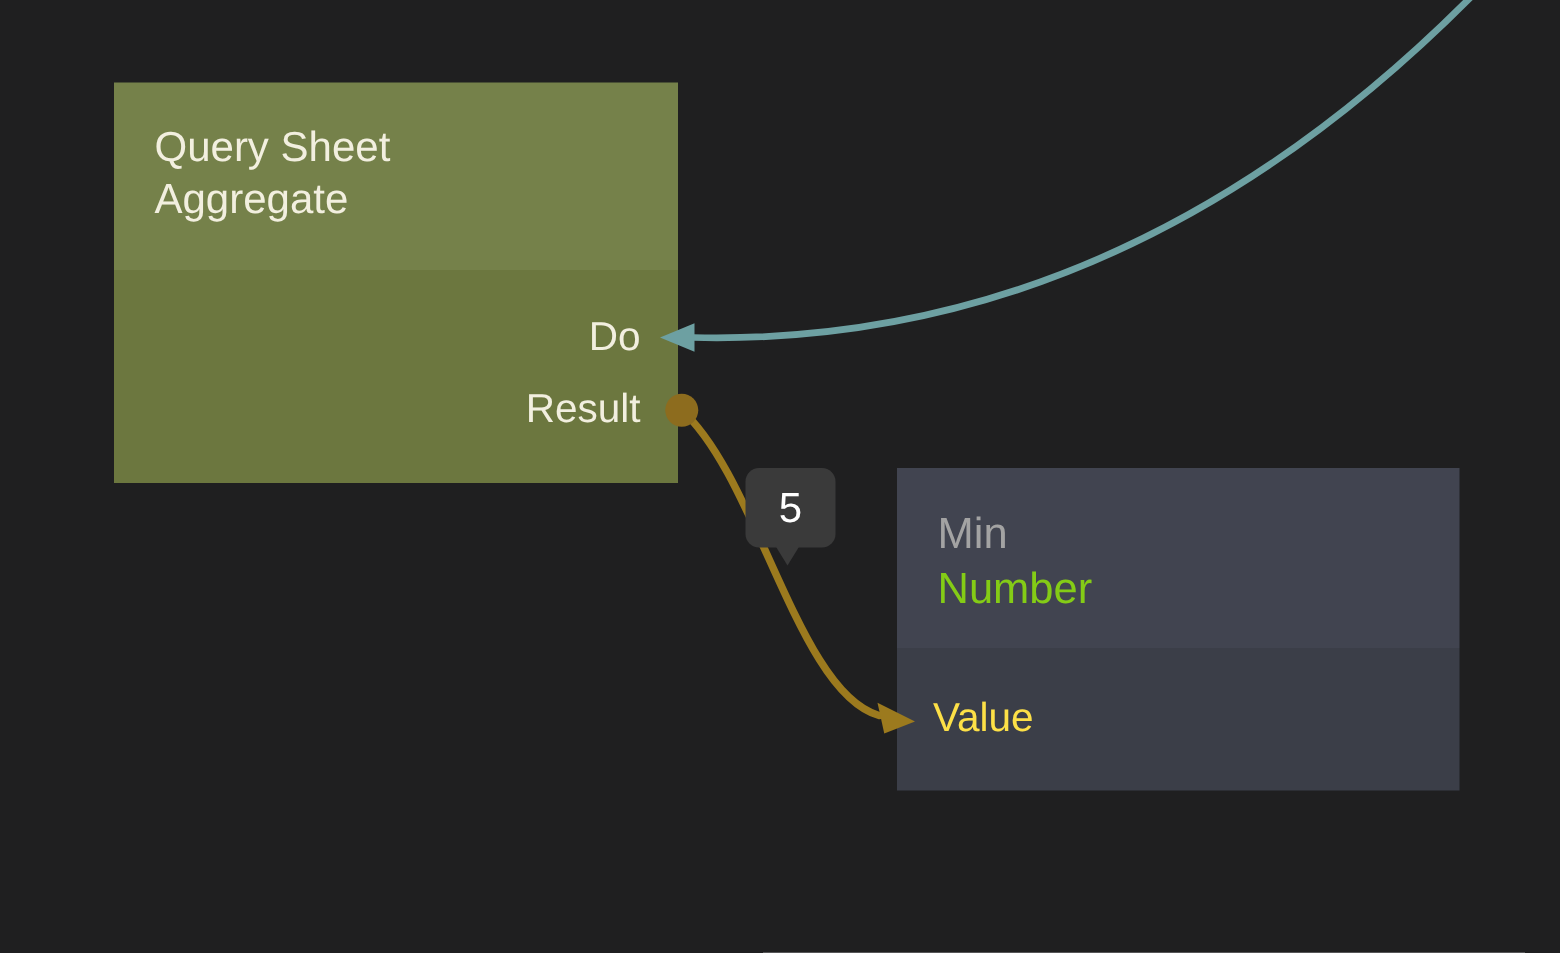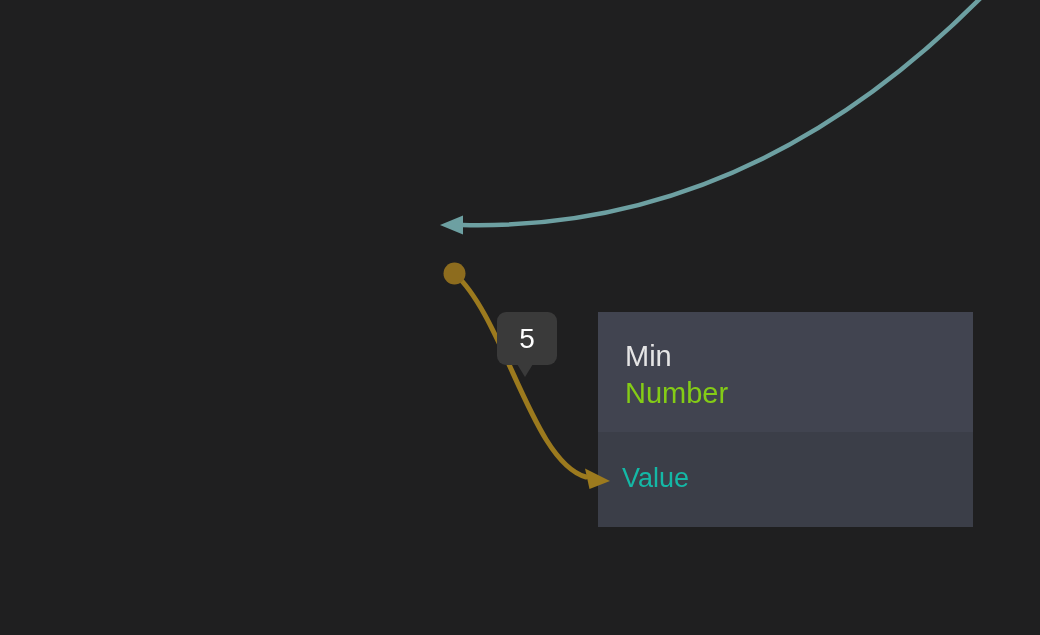--- a/index.html
+++ b/index.html
@@ -50,34 +50,34 @@
   .port-row.left  { justify-content: flex-start; padding-left: 24px; }
 
   
   .node-min { left: 598px; top: 312px; width: 375px; height: 215px; }
   .node-min .node-header {
     height: 120px;
     background: #414450;
     padding: 26px 27px 0 27px;
   }
   .node-min .node-title {
-    color: #e5e5e5;
+    color: #a3a3a3;
     font-size: 29px;
     line-height: 37px;
   }
   .node-min .node-subtitle {
     color: #84cc16;
     font-size: 29px;
     line-height: 37px;
   }
   .node-min .node-body {
     background: #3b3e48;
     padding-top: 22px;
   }
-  .node-min .port-row { color: #14b8a6; }
+  .node-min .port-row { color: #fde047; }
 
   
   .edge-layer {
     position: absolute;
     left: 0; top: 0;
     width: 1040px; height: 635px;
     pointer-events: none;
   }
 
   
@@ -100,20 +100,33 @@
     border-left: 8px solid transparent;
     border-right: 8px solid transparent;
     border-top: 13px solid #3a3a3a;
   }
 </style>
 </head>
 <body>
 
 <div class="canvas" style="background: rgb(31, 31, 32);">
 
+  <div class="node node-aggregate">
+    <div class="node-header" style="background: rgb(117, 129, 74);">
+      <div class="node-title">Query Sheet Aggregate</div>
+    </div>
+    <div class="node-body" style="background: rgb(108, 119, 63);">
+      <div class="port-row right">
+        <span>Do</span>
+      </div>
+      <div class="port-row right">
+        <span>Result</span>
+      </div>
+    </div>
+  </div>
 
   <div class="node node-min">
     <div class="node-header" style="background: rgb(65, 68, 80);">
       <div class="node-title">Min</div>
       <div class="node-subtitle">Number</div>
     </div>
     <div class="node-body" style="background: rgb(59, 62, 72);">
       <div class="port-row left">
         <span>Value</span>
       </div>

